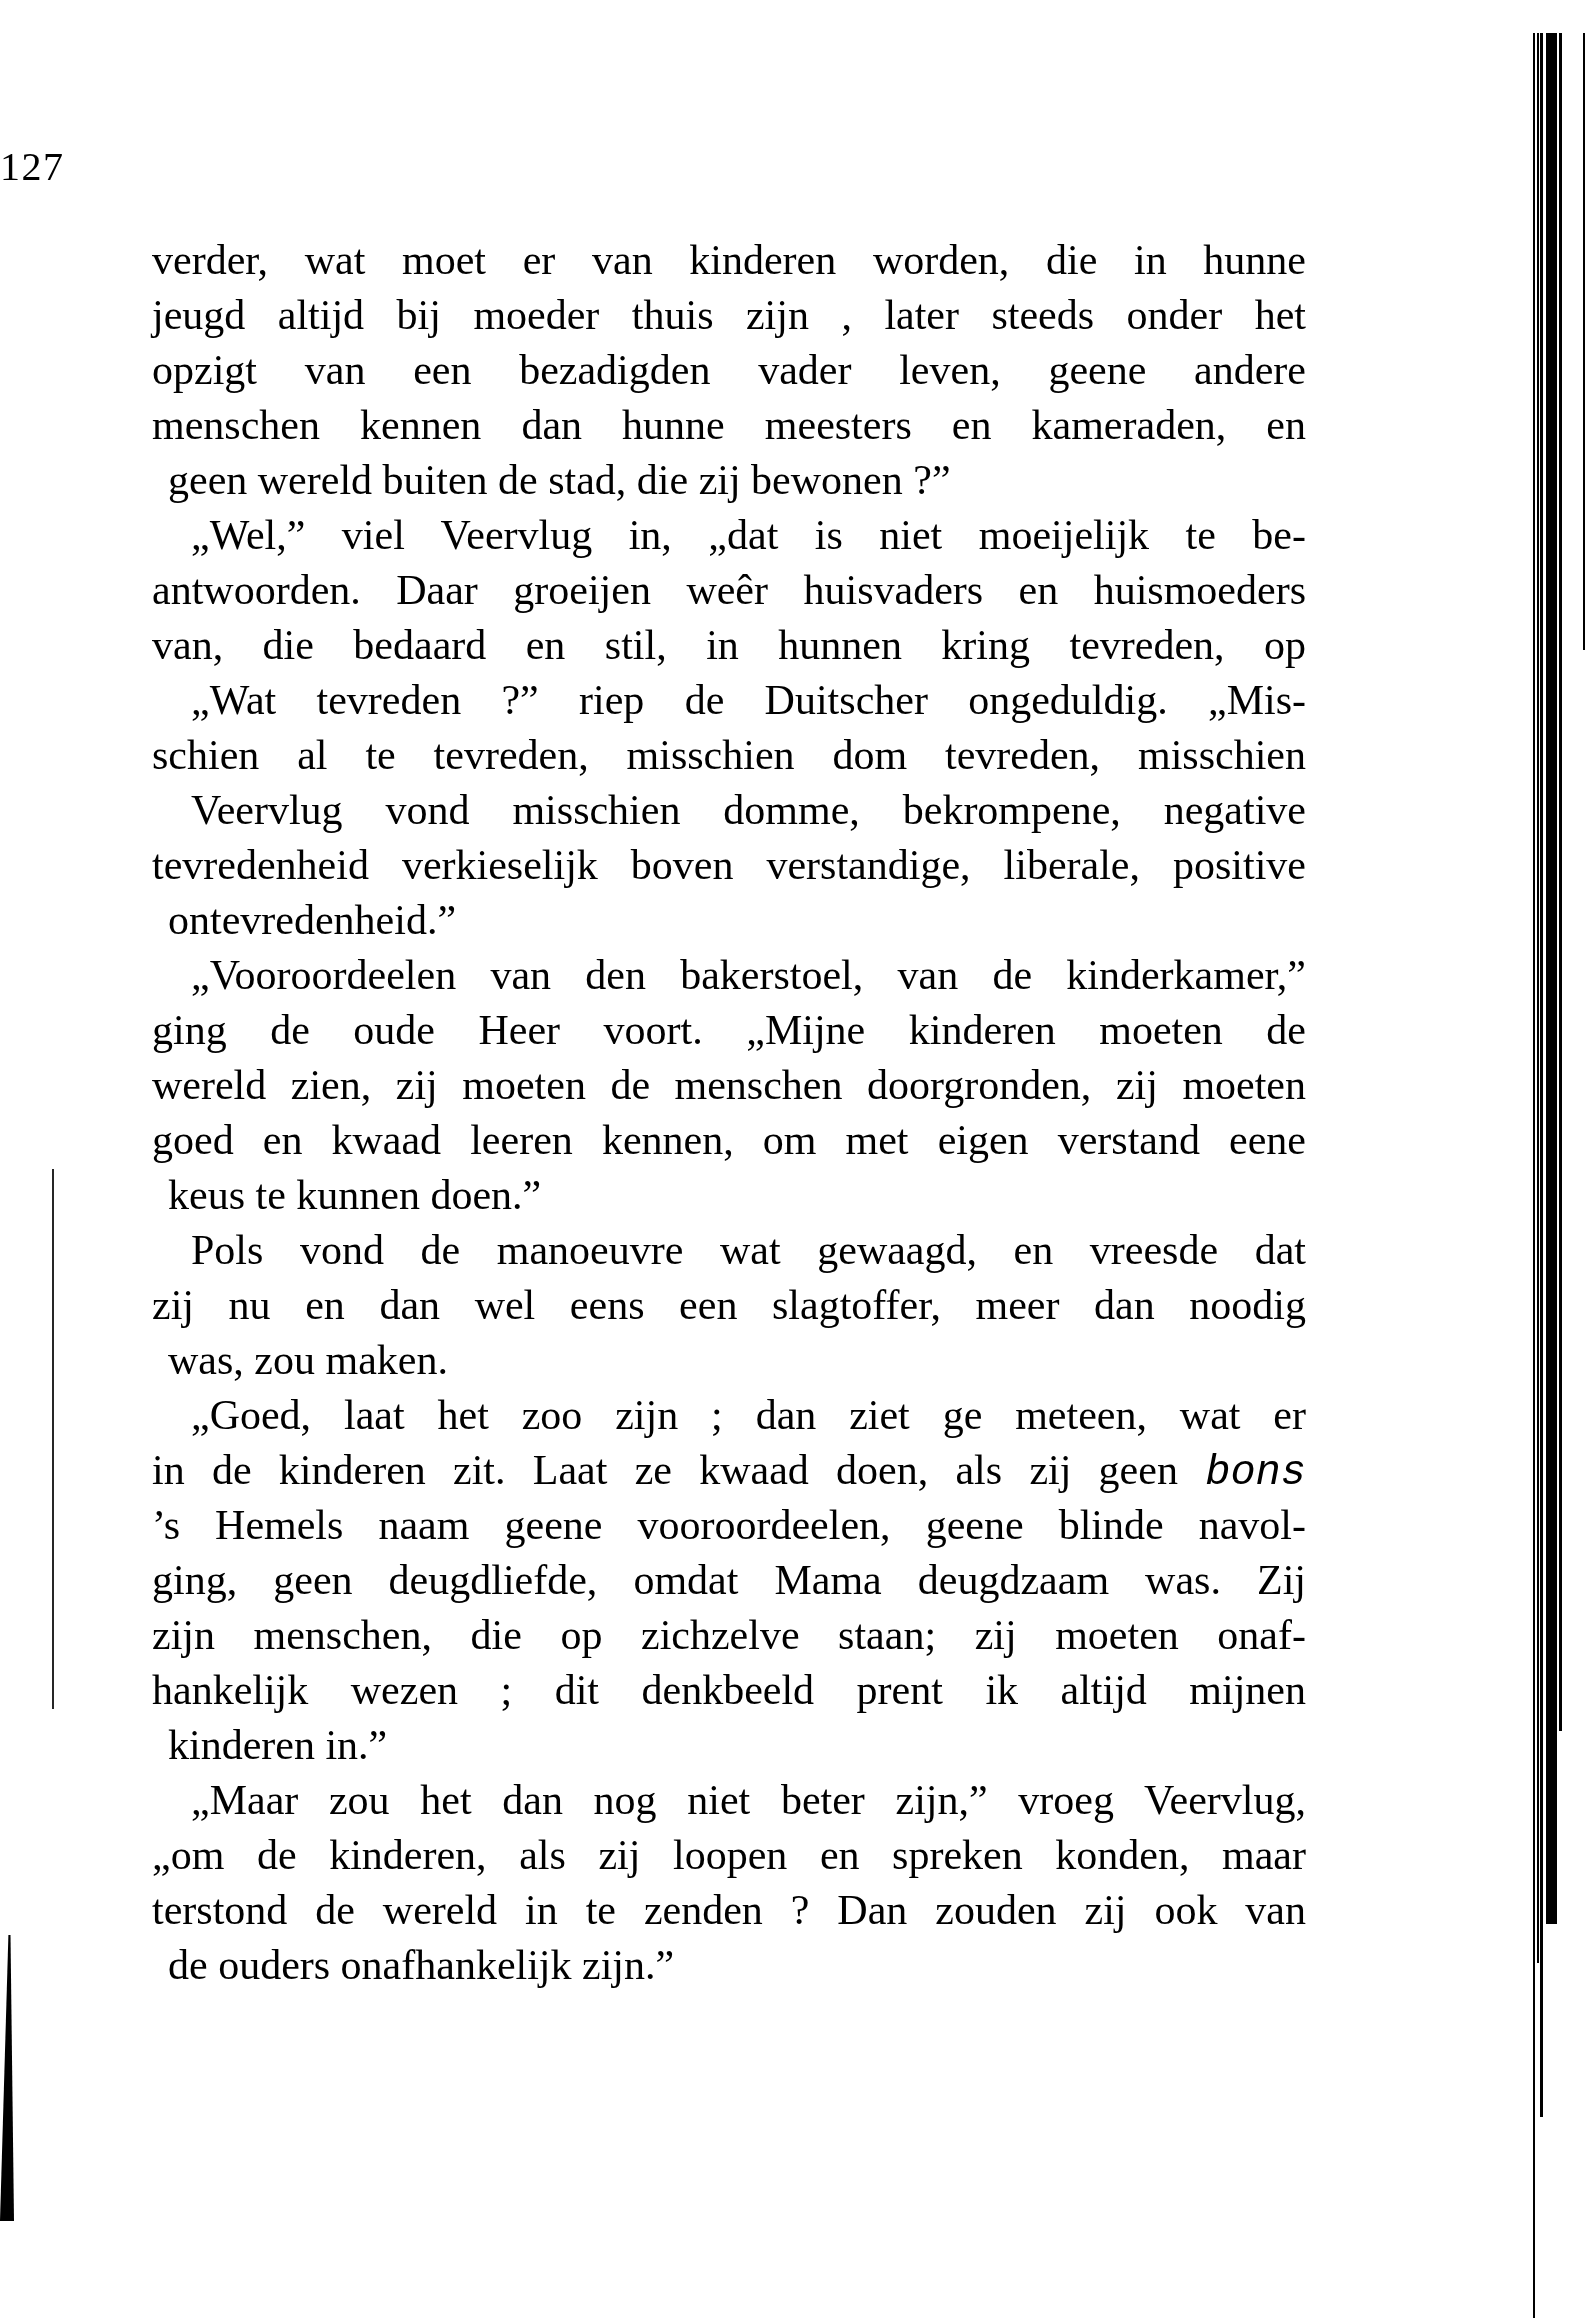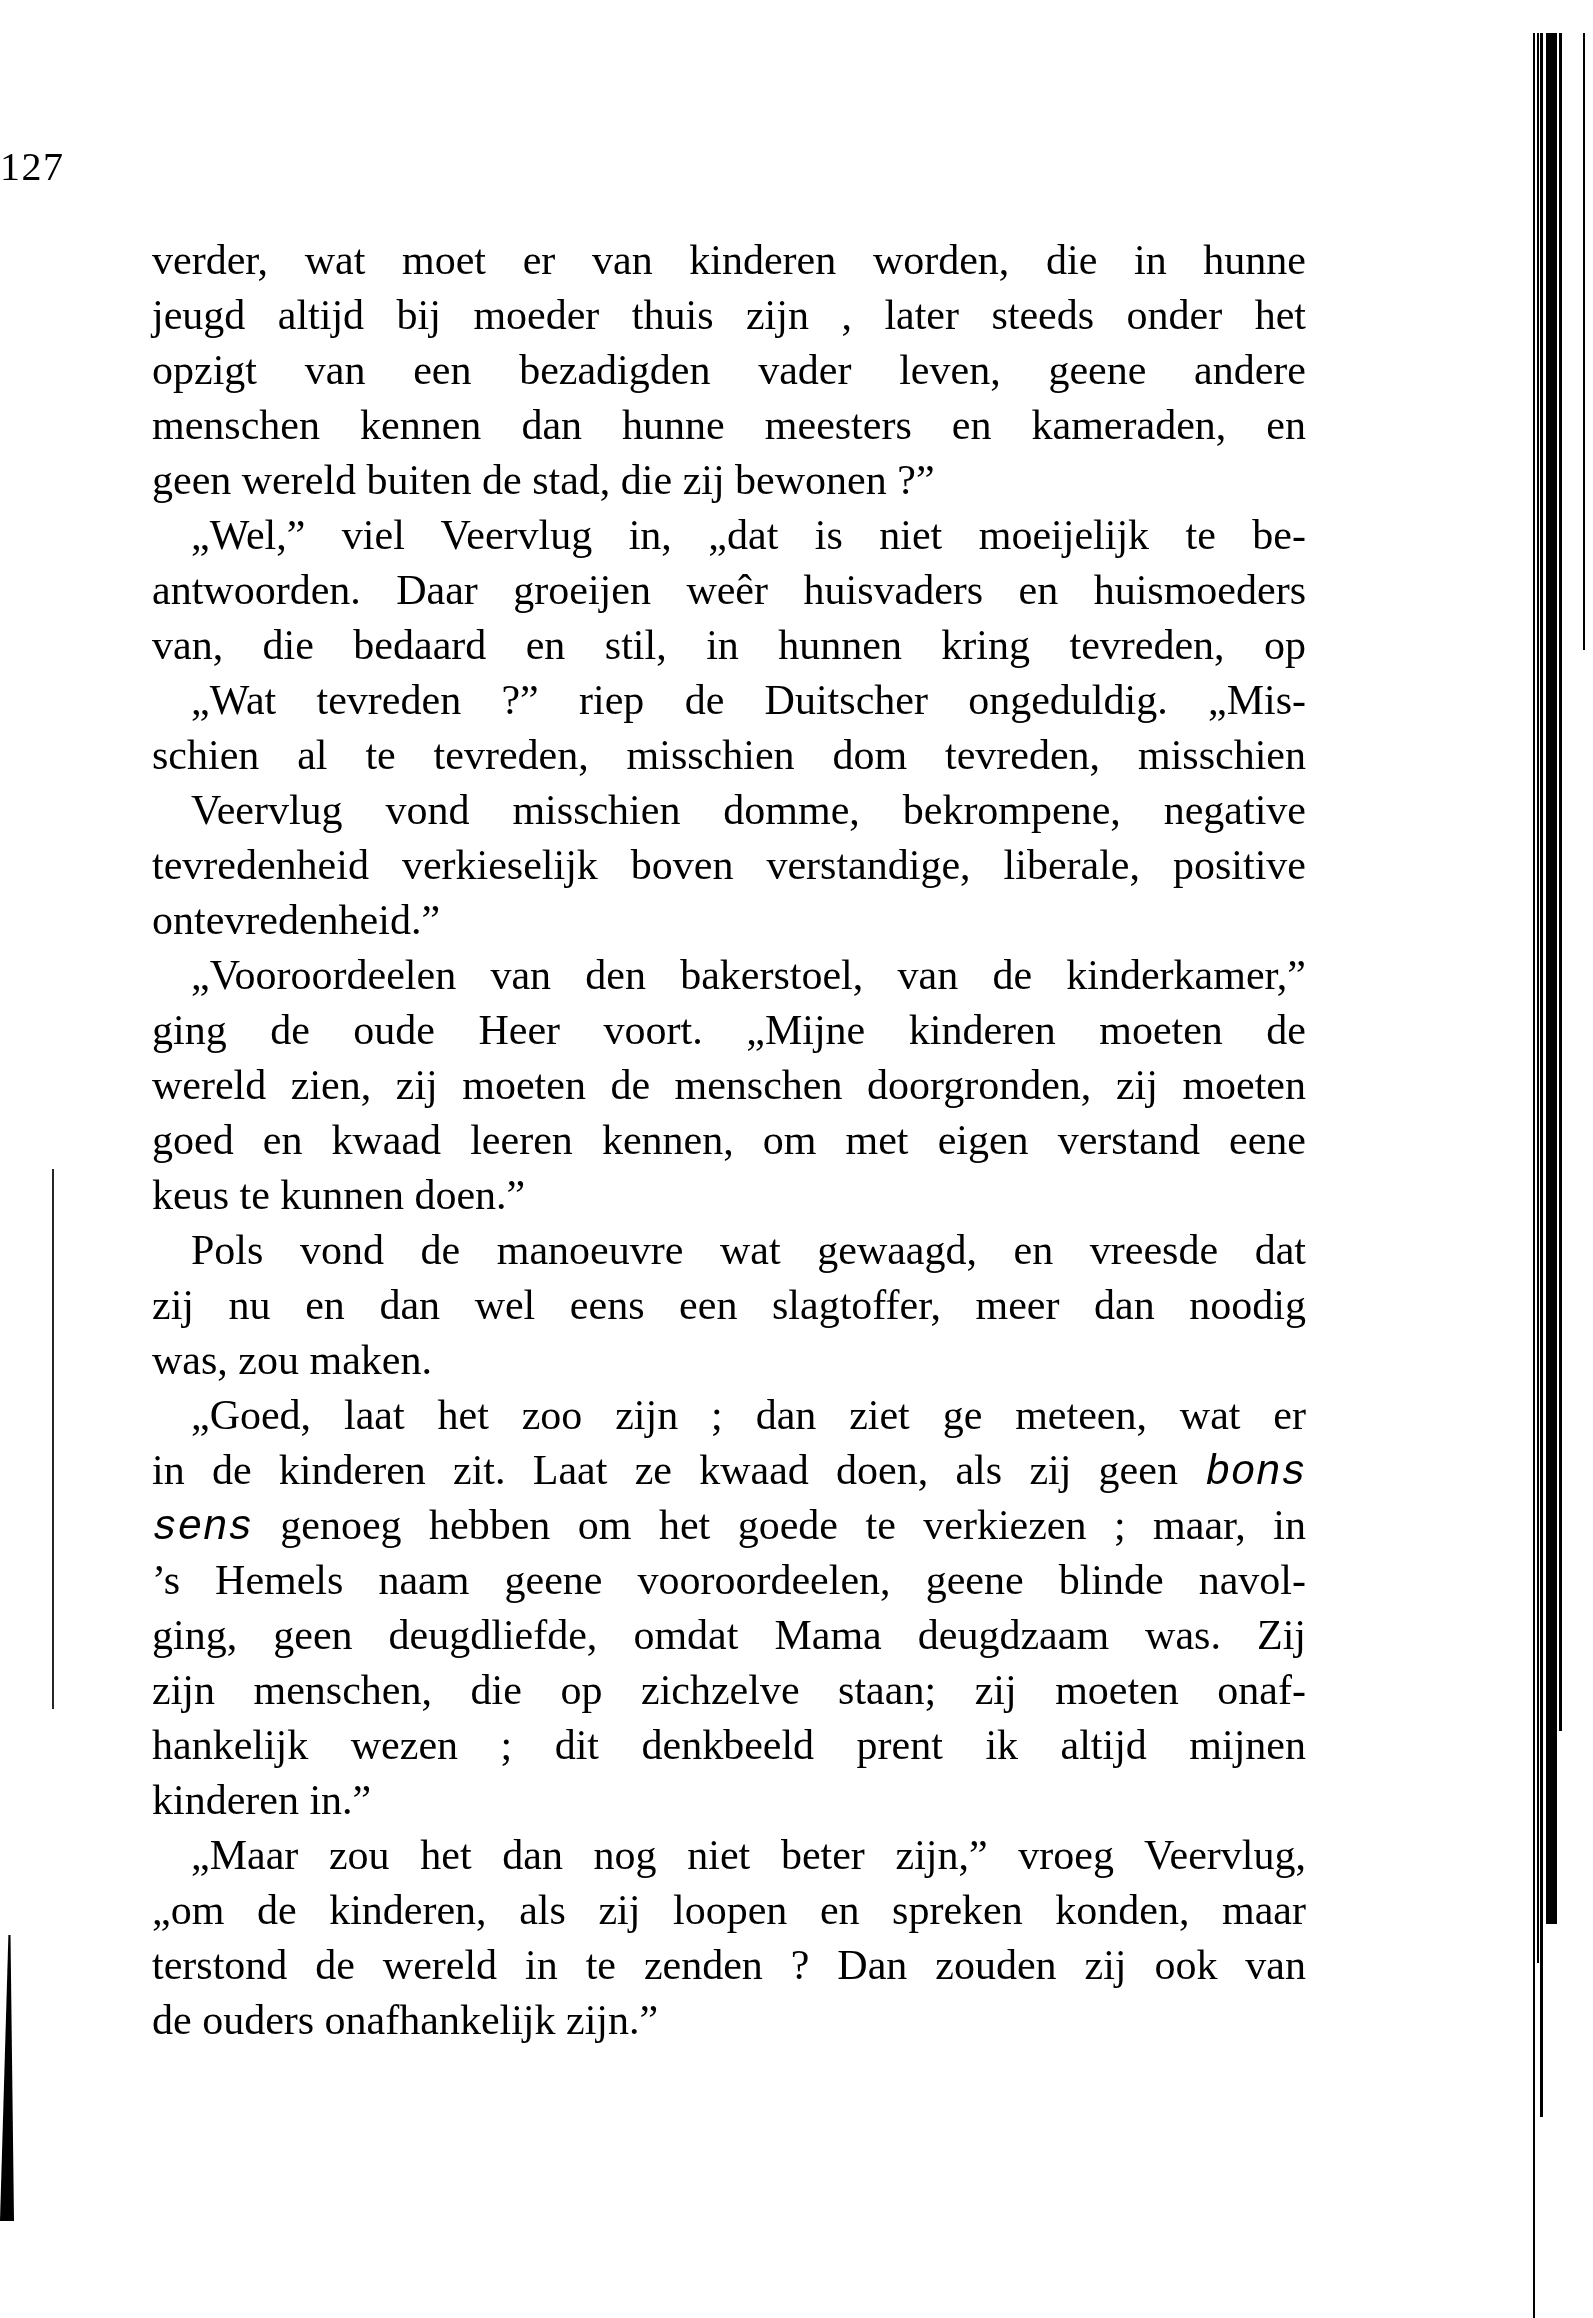--- a/index.html
+++ b/index.html
@@ -36,20 +36,21 @@
     .line {
       display: block;
       height: 55px;
       white-space: nowrap;
       text-align: justify;
       text-align-last: justify;
       overflow: visible;
     }
     .line.last {
       text-align-last: left;
+      margin-left: 16px;
     }
     .line.indent {
       padding-left: 39px;
     }
     .italic {
       font-style: italic;
       font-family: Liberation Mono, monospace;
     }
     
     .bind-lines {
@@ -105,21 +106,20 @@
   <span class="line indent">„Vooroordeelen van den bakerstoel, van de kinderkamer,”</span>
   <span class="line">ging de oude Heer voort. „Mijne kinderen moeten de</span>
   <span class="line">wereld zien, zij moeten de menschen doorgronden, zij moeten</span>
   <span class="line">goed en kwaad leeren kennen, om met eigen verstand eene</span>
   <span class="line last">keus te kunnen doen.”</span>
   <span class="line indent">Pols vond de manoeuvre wat gewaagd, en vreesde dat</span>
   <span class="line">zij nu en dan wel eens een slagtoffer, meer dan noodig</span>
   <span class="line last">was, zou maken.</span>
   <span class="line indent">„Goed, laat het zoo zijn ; dan ziet ge meteen, wat er</span>
   <span class="line"><span>in de kinderen zit. Laat ze kwaad doen, als zij geen </span><span class="italic">bons</span></span>
-  <span class="line"><span class="italic">sens</span><span> genoeg hebben om het goede te verkiezen ; maar, in</span></span>
   <span class="line">’s Hemels naam geene vooroordeelen, geene blinde navol-</span>
   <span class="line">ging, geen deugdliefde, omdat Mama deugdzaam was. Zij</span>
   <span class="line">zijn menschen, die op zichzelve staan; zij moeten onaf-</span>
   <span class="line">hankelijk wezen ; dit denkbeeld prent ik altijd mijnen</span>
   <span class="line last">kinderen in.”</span>
   <span class="line indent">„Maar zou het dan nog niet beter zijn,” vroeg Veervlug,</span>
   <span class="line">„om de kinderen, als zij loopen en spreken konden, maar</span>
   <span class="line">terstond de wereld in te zenden ? Dan zouden zij ook van</span>
   <span class="line last">de ouders onafhankelijk zijn.”</span>
 </div>

